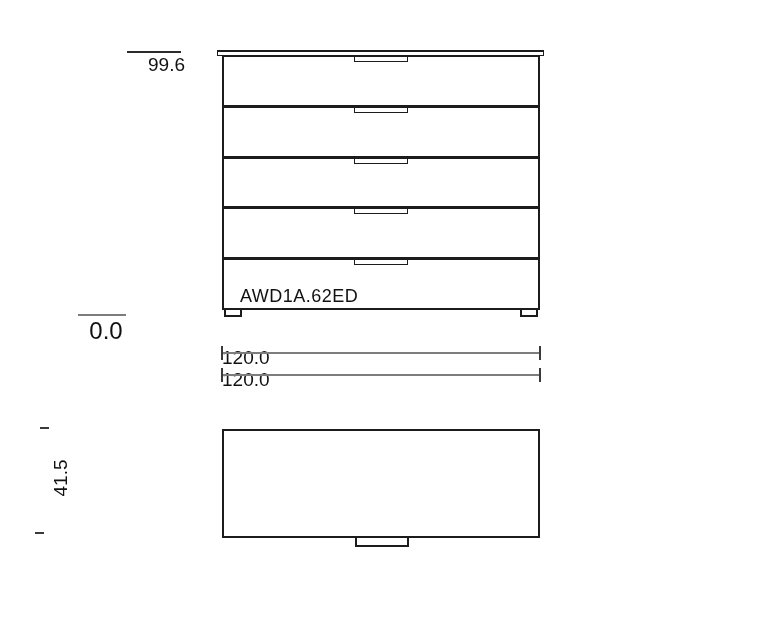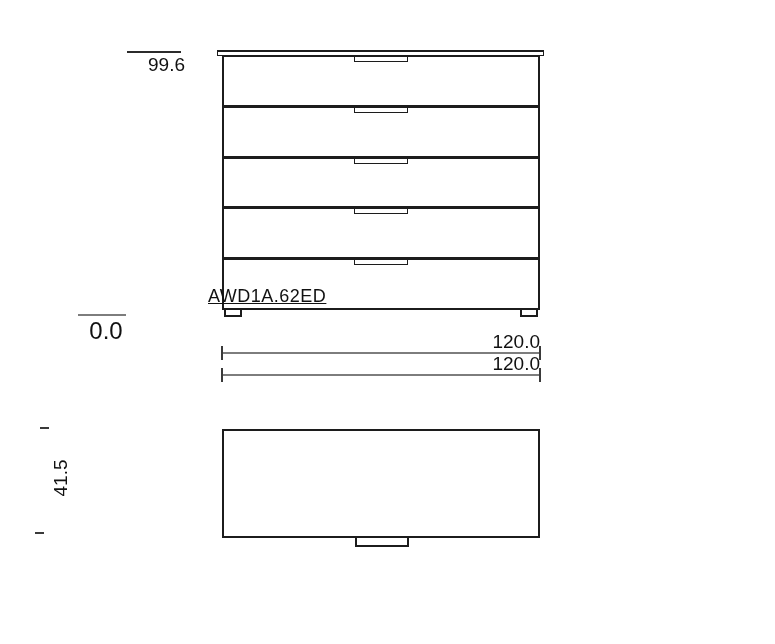--- a/index.html
+++ b/index.html
@@ -34,26 +34,25 @@
   .drawer-handle {
     position: absolute; top: 0; left: 50%;
     transform: translateX(-50%);
     width: 54px; height: 5px;
     background: #fff;
     border: 1px solid var(--outline, #1c1c1c);
     border-top: none;
     box-sizing: border-box;
   }
   #model-label {
-    left: 208px; top: 286px;
+    left: 240px; top: 286px;
     font-size: 18px; line-height: 20px;
     letter-spacing: 0.5px;
     color: var(--text, #111111);
     white-space: nowrap;
-    text-decoration: underline;
   }
   .foot {
     top: 310px; width: 18px; height: 7px;
     background: #fff;
     border: 2px solid var(--outline, #1c1c1c);
     border-top: none;
     box-sizing: border-box;
   }
   #foot-left  { left: 224px; }
   #foot-right { left: 520px; }
@@ -77,21 +76,21 @@
   }
 
   
   .dim-h-line {
     left: 222px; width: 318px; height: 2px;
     background: var(--dimension-line, #7d7d7d);
   }
   .dim-tick-v { width: 2px; height: 14px; background: #3a3a3a; }
   .dim-h-label {
     left: 222px; width: 318px;
-    font-size: 19px; text-align: right; white-space: nowrap;
+    font-size: 19px; text-align: left; white-space: nowrap; margin-top: 16px;
   }
   #width-dim1-line  { top: 352px; }
   #width-dim1-tick-l{ left: 221px; top: 346px; }
   #width-dim1-tick-r{ left: 539px; top: 346px; }
   #width-dim1-label { top: 331px; }
   #width-dim2-line  { top: 374px; }
   #width-dim2-tick-l{ left: 221px; top: 368px; }
   #width-dim2-tick-r{ left: 539px; top: 368px; }
   #width-dim2-label { top: 353px; }
 

